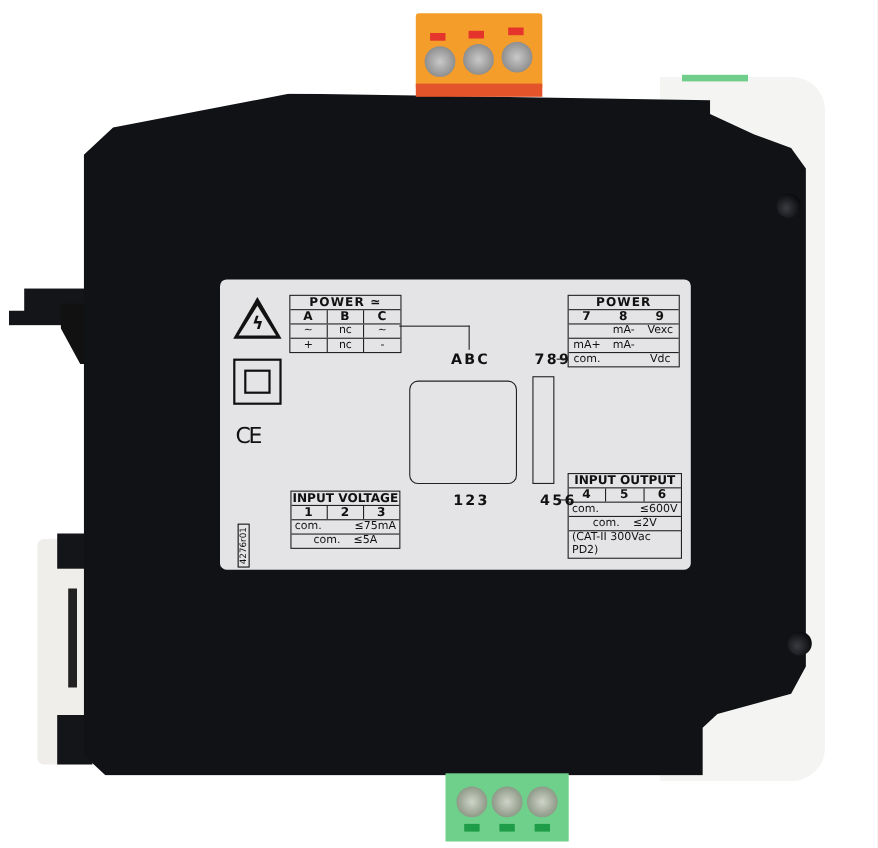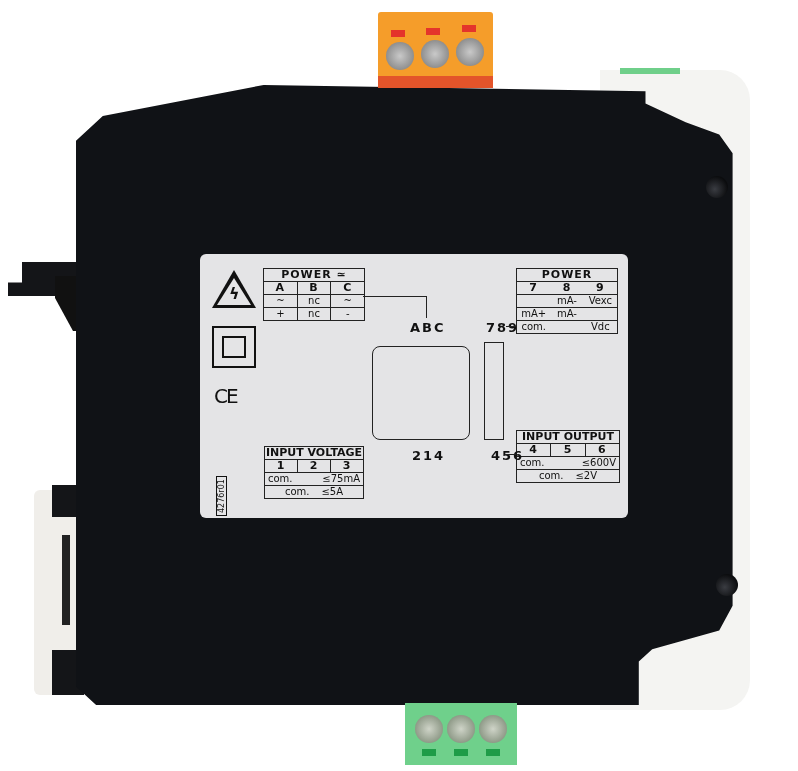--- a/index.html
+++ b/index.html
@@ -147,20 +147,21 @@
         <div class="c hdr">6</div>
       </div>
     <div class="row txt" style="justify-content:space-between">
         <span>com.</span>
         <span>≤600V</span>
       </div>
     <div class="row txt" style="gap:12px">
         <span>com.</span>
         <span>≤2V</span>
       </div>
+    <div class="row txt">(CAT-II 300Vac PD2)</div>
   </div>
 
   <div class="tbl" style="left:64px;top:192px;width:98px">
     <div class="row">
         <div class="c hdr" style="letter-spacing:0">INPUT VOLTAGE</div>
       </div>
     <div class="row">
         <div class="c hdr">1</div>
         <div class="c hdr">2</div>
         <div class="c hdr">3</div>
@@ -169,21 +170,21 @@
         <span>com.</span>
         <span>≤75mA</span>
       </div>
     <div class="row txt" style="gap:12px">
         <span>com.</span>
         <span>≤5A</span>
       </div>
   </div>
 
   <div class="diag-lbl" style="left:210px;top:66px">ABC</div>
-  <div class="diag-lbl" style="left:212px;top:194px">214</div>
+  <div class="diag-lbl" style="left:212px;top:194px">123</div>
   <div class="diag-lbl" style="left:286px;top:66px">789</div>
   <div class="diag-lbl" style="left:291px;top:194px">456</div>
   <div class="module"></div>
   <div class="rail"></div>
   <div class="line" style="left:163px;top:42px;width:64px;height:1px"></div>
   <div class="line" style="left:226px;top:42px;width:1px;height:22px"></div>
   <div class="line" style="left:306px;top:72px;width:10px;height:1px"></div>
   <div class="line" style="left:306px;top:200px;width:10px;height:1px"></div>
 </div>
 

